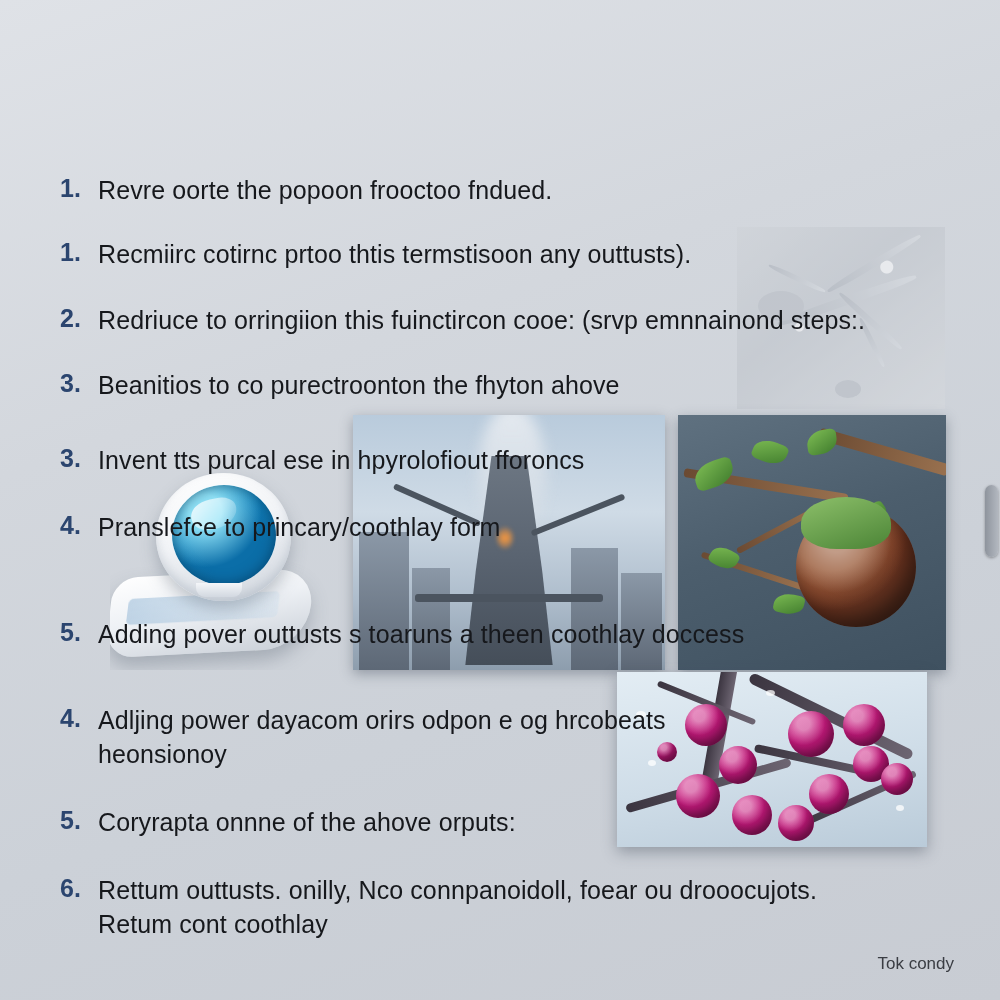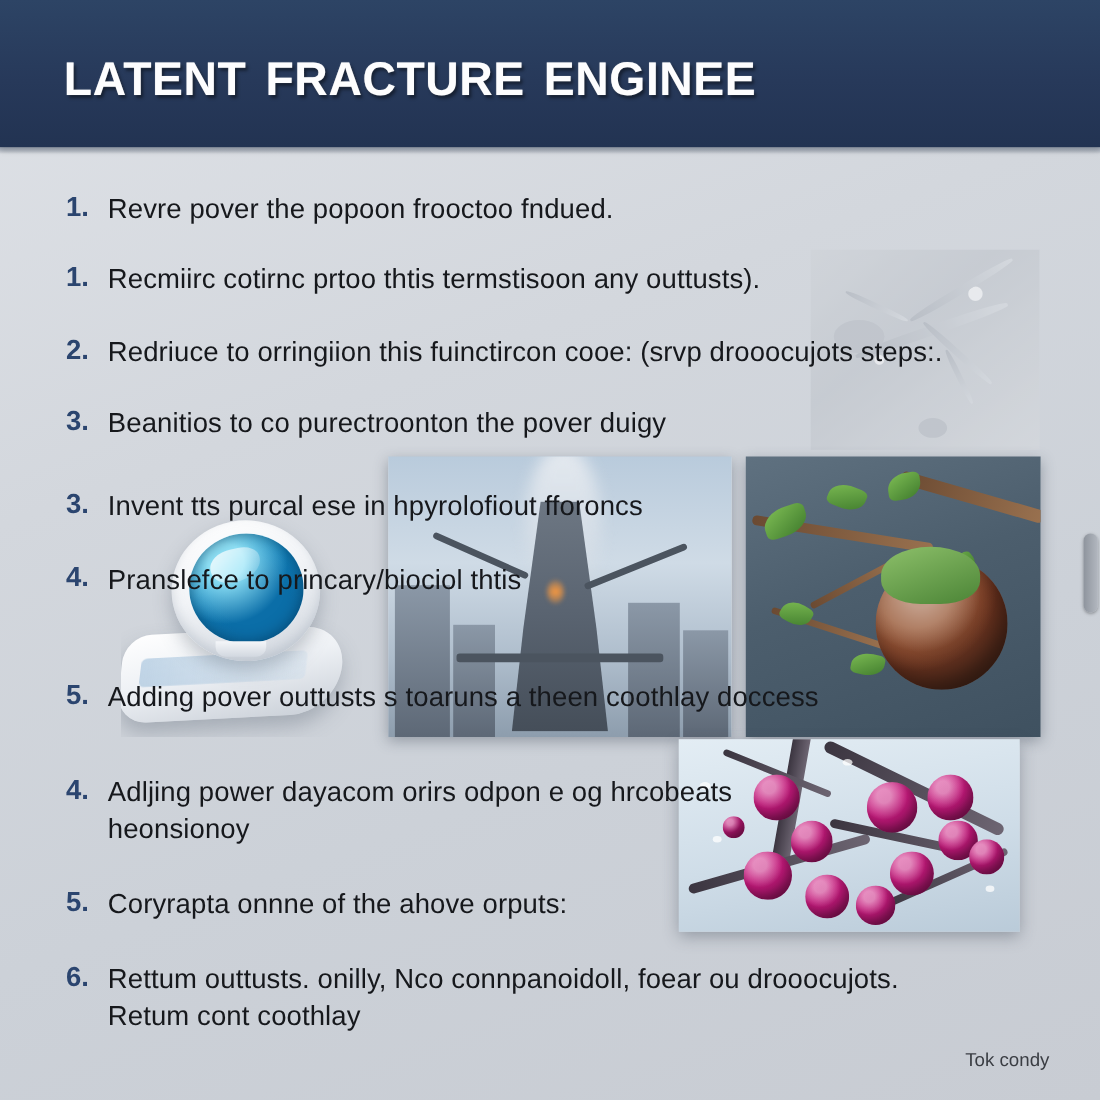--- a/index.html
+++ b/index.html
@@ -261,23 +261,20 @@
     background:linear-gradient(90deg,#8e949d,#b2b7bf);
     border-radius:7px;
     box-shadow:0 1px 3px rgba(0,0,0,.35);
   }
 </style>
 </head>
 <body>
 
 <div id="page">
 
-  <div id="header">
-    <div id="title">Latent Fracture Enginee</div>
-  </div>
 
   <div class="photo" id="img-branch-faint">
     <div class="br b1"></div>
       <div class="br b2"></div>
       <div class="br b3"></div>
     <div class="br b4"></div>
       <div class="br b5"></div>
     <div class="bl l1"></div>
       <div class="bl l2"></div>
   </div>
@@ -340,46 +337,46 @@
     <div class="drop d1"></div>
       <div class="drop d2"></div>
     <div class="drop d3"></div>
       <div class="drop d4"></div>
   </div>
 
   <div id="list">
 
     <div class="item" style="left:60px;top:33px;">
       <div class="num">1.</div>
-      <div class="txt">Revre pover the popoon frooctoo fndued.</div>
+      <div class="txt">Revre oorte the popoon frooctoo fndued.</div>
     </div>
 
     <div class="item" style="left:60px;top:97px;">
       <div class="num">1.</div>
       <div class="txt">Recmiirc cotirnc prtoo thtis termstisoon any outtusts).</div>
     </div>
 
     <div class="item" style="left:60px;top:163px;">
       <div class="num">2.</div>
-      <div class="txt">Redriuce to orringiion this fuinctircon cooe: (srvp drooocujots steps:.</div>
+      <div class="txt">Redriuce to orringiion this fuinctircon cooe: (srvp emnnainond steps:.</div>
     </div>
 
     <div class="item" style="left:60px;top:228px;">
       <div class="num">3.</div>
-      <div class="txt">Beanitios to co purectroonton the pover duigy</div>
+      <div class="txt">Beanitios to co purectroonton the fhyton ahove</div>
     </div>
 
     <div class="item" style="left:60px;top:303px;">
       <div class="num">3.</div>
       <div class="txt">Invent tts purcal ese in hpyrolofiout fforoncs</div>
     </div>
 
     <div class="item" style="left:60px;top:370px;">
       <div class="num">4.</div>
-      <div class="txt">Pranslefce to princary/biociol thtis</div>
+      <div class="txt">Pranslefce to princary/coothlay form</div>
     </div>
 
     <div class="item" style="left:60px;top:477px;">
       <div class="num">5.</div>
       <div class="txt">Adding pover outtusts s toaruns a theen coothlay doccess</div>
     </div>
 
     <div class="item" style="left:60px;top:563px;">
       <div class="num">4.</div>
       <div class="txt">Adljing power dayacom orirs odpon e og hrcobeats

